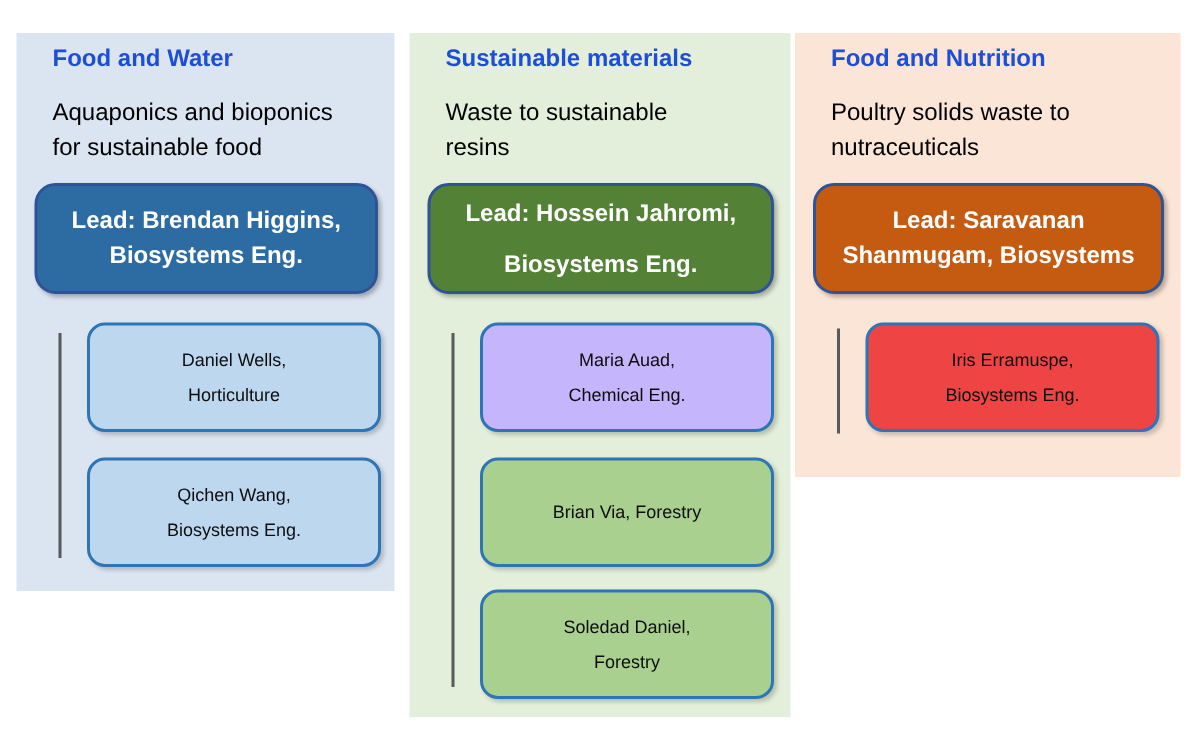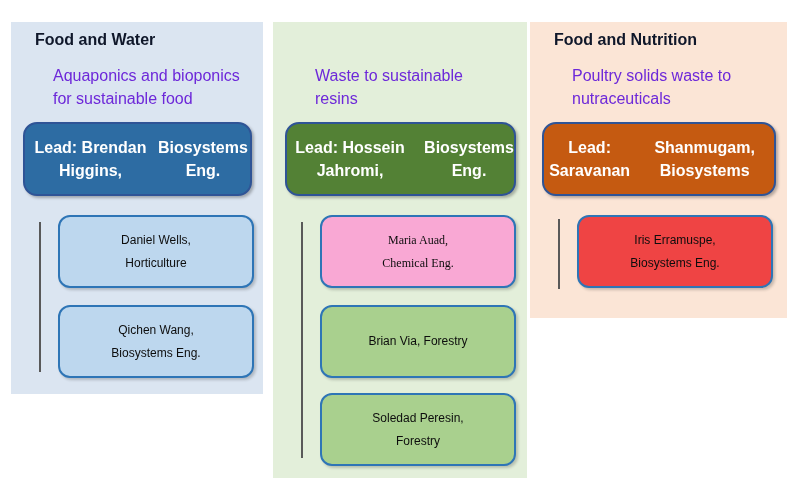--- a/index.html
+++ b/index.html
@@ -3,31 +3,31 @@
 <meta charset="utf-8">
 <style>
   html,body { margin:0; padding:0; background:#ffffff; }
   .canvas {
     position:relative; width:800px; height:495px; background:#ffffff;
     font-family:"Liberation Sans", sans-serif; overflow:hidden;
   }
   .panel { position:absolute; top:22px; }
   .panel-title {
     position:absolute; left:24px; top:9px;
-    font-size:16px; font-weight:bold; color:#0f172a; white-space:nowrap;
+    font-size:16px; font-weight:bold; color:#1d4ed8; white-space:nowrap;
   }
   .panel-sub {
     position:absolute; left:24px; top:42px;
-    font-size:16px; color:#6d28d9; line-height:23px;margin-left:18px;
+    font-size:16px; color:#000000; line-height:23px;
   }
   .panel-sub span { display:block; }
   .lead-box {
     position:absolute; left:12px; right:11px; top:100px; height:74px;
     border-radius:14px; border:2px solid #0ea5e9; box-sizing:border-box;
-    display:flex; flex-direction:row; align-items:center; justify-content:center;
+    display:flex; flex-direction:column; align-items:center; justify-content:center;
     font-size:16px; font-weight:bold; line-height:23px; text-align:center;
     box-shadow:2px 2px 3px rgba(0,0,0,0.28);
   }
   .member-box {
     position:absolute; left:47px; width:196px; height:73px;
     border-radius:12px; border:2px solid #2e75b6; box-sizing:border-box;
     display:flex; flex-direction:column; align-items:center; justify-content:center;
     font-size:12px; color:#0d0d0d; line-height:23px; text-align:center;
     box-shadow:2px 2px 3px rgba(0,0,0,0.2);
   }
@@ -54,39 +54,40 @@
       <span>Daniel Wells,</span>
       <span>Horticulture</span>
     </div>
     <div class="member-box" style="top: 283px; background: rgb(189, 215, 238); border-color: rgb(46, 117, 182); text-align: center;">
       <span>Qichen Wang,</span>
       <span>Biosystems Eng.</span>
     </div>
   </div>
 
   <div class="panel" style="left: 273px; width: 254px; height: 456px; background: rgb(227, 239, 218);">
+    <div class="panel-title">Sustainable materials</div>
     <div class="panel-sub">
       <span>Waste to sustainable</span>
       <span>resins</span>
     </div>
     <div class="lead-box" style="background: rgb(83, 129, 53); color: rgb(255, 255, 255); border-color: rgb(47, 84, 150); gap: 11px;">
       <span>Lead: Hossein Jahromi,</span>
       <span>Biosystems Eng.</span>
     </div>
     <div class="vline" style="top: 200px; height: 236px; background: rgb(89, 89, 89);"></div>
-    <div class="member-box" style="top: 193px; background: #f9a8d4; border-color: rgb(46, 117, 182); font-family: Liberation Serif, serif;">
+    <div class="member-box" style="top: 193px; background: #c4b5fd; border-color: rgb(46, 117, 182);">
       <span>Maria Auad,</span>
       <span>Chemical Eng.</span>
     </div>
     <div class="member-box" style="top: 283px; background: rgb(169, 208, 142); border-color: rgb(46, 117, 182);">
       <span>Brian Via, Forestry</span>
       <span></span>
     </div>
     <div class="member-box" style="top: 371px; background: rgb(169, 208, 142); border-color: rgb(46, 117, 182);">
-      <span>Soledad Peresin,</span>
+      <span>Soledad Daniel,</span>
       <span>Forestry</span>
     </div>
   </div>
 
   <div class="panel" style="left: 530px; width: 257px; height: 296px; background: rgb(251, 229, 214);">
     <div class="panel-title">Food and Nutrition</div>
     <div class="panel-sub">
       <span>Poultry solids waste to</span>
       <span>nutraceuticals</span>
     </div>

